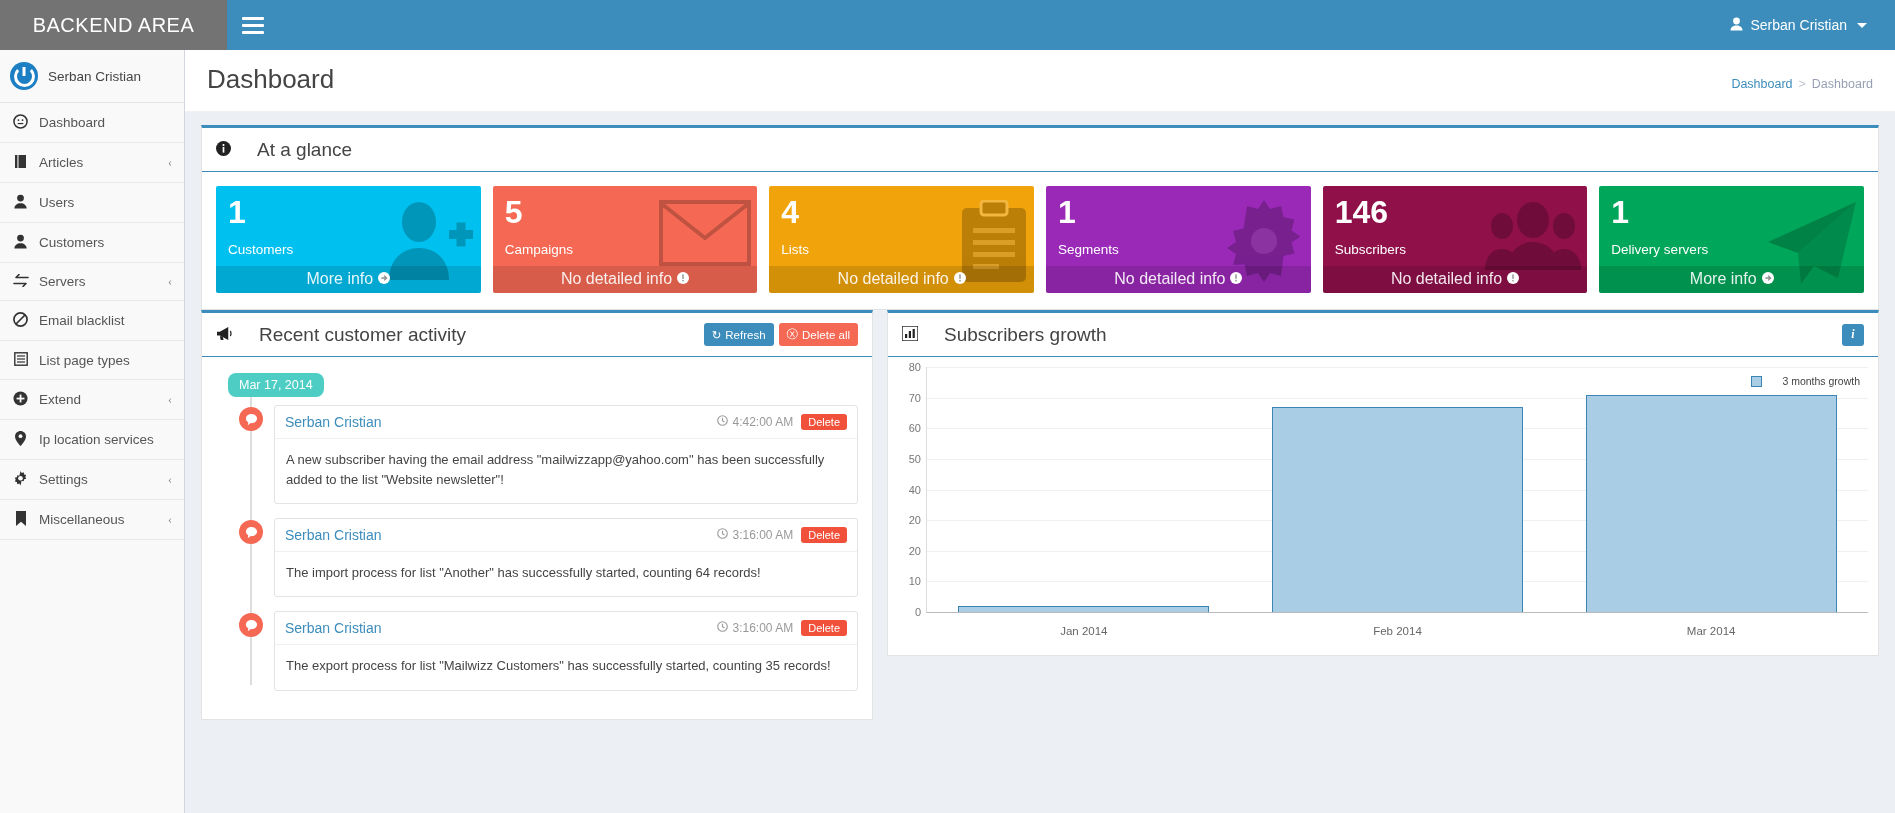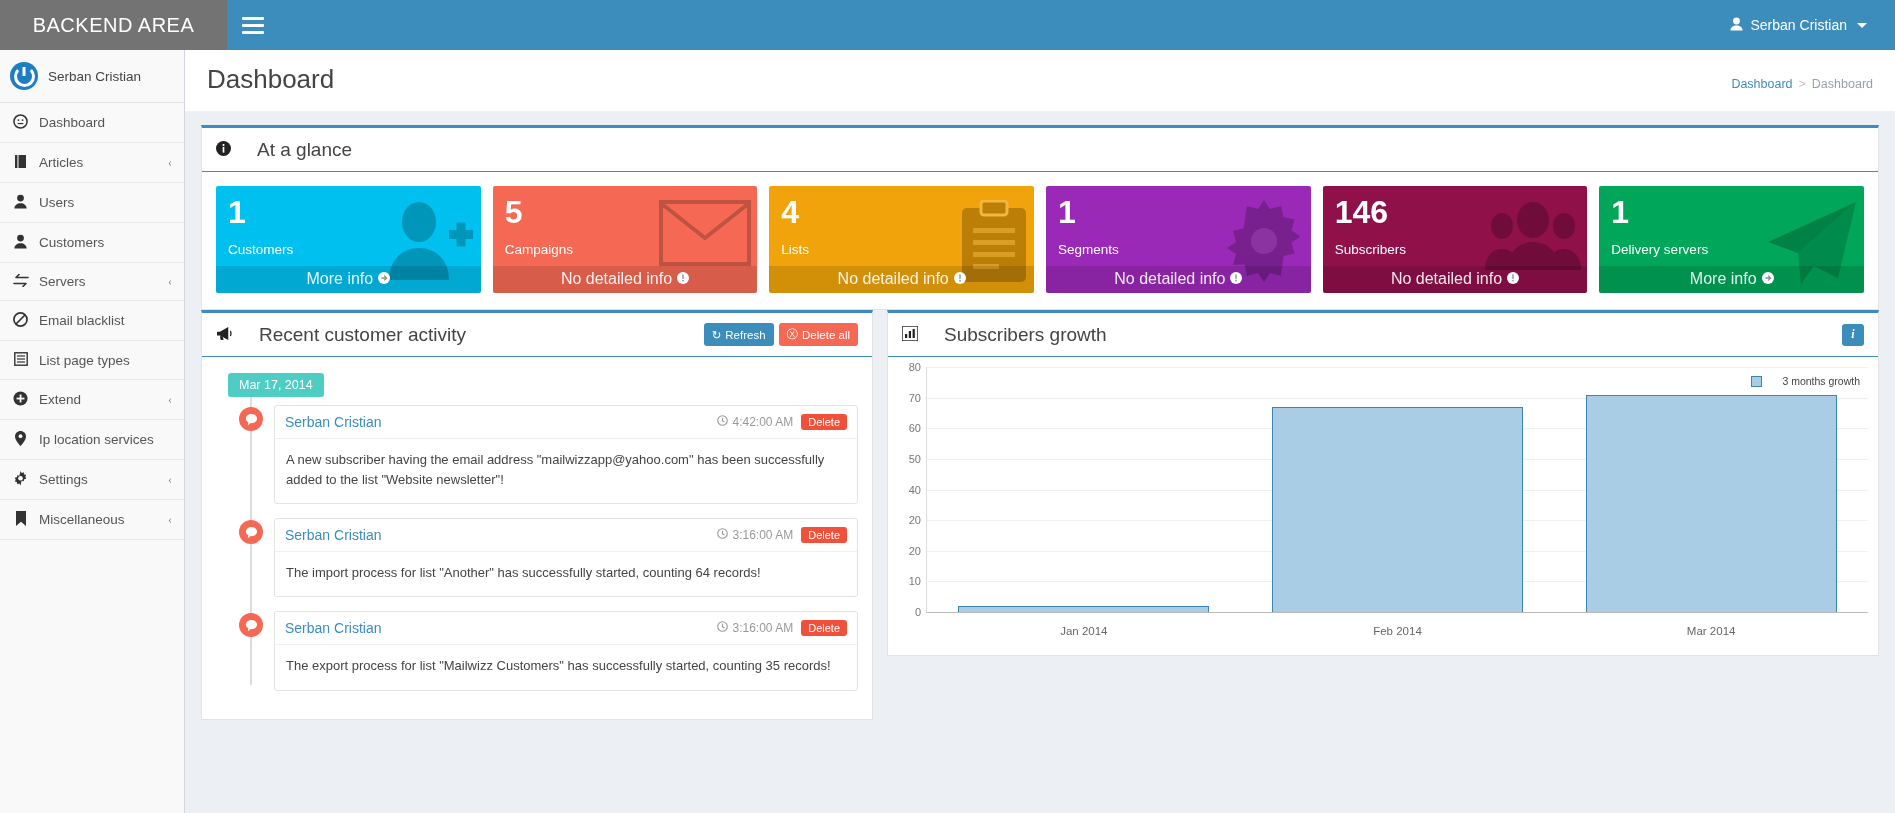--- a/index.html
+++ b/index.html
@@ -159,21 +159,21 @@
     font-family: "Liberation Serif", serif; font-weight: bold; font-style: italic;
   }
   
   #timeline { position: relative; padding: 2px 0 0 0; }
   #timeline::before {
     content: ""; position: absolute; left: 34px; top: 26px; bottom: 6px;
     width: 2px; background: #ddd;
   }
   .tl-date {
     display: inline-block; background: #4ecdc4; color: #fff;
-    font-size: 12.5px; padding: 5px 11px; border-radius: 3px;
+    font-size: 12.5px; padding: 5px 11px; border-radius: 8px;
     margin: 2px 0 8px 12px; position: relative; z-index: 2;
   }
   .tl-item { position: relative; margin: 0 0 14px 0; padding-left: 58px; }
   .tl-dot {
     position: absolute; left: 23px; top: 2px; width: 24px; height: 24px;
     border-radius: 50%; background: #f56954; z-index: 3;
     display: flex; align-items: center; justify-content: center;
   }
   .tl-dot svg { display: block; }
   .tl-box { border: 1px solid #e3e3e3; border-radius: 3px; background: #fff; }

